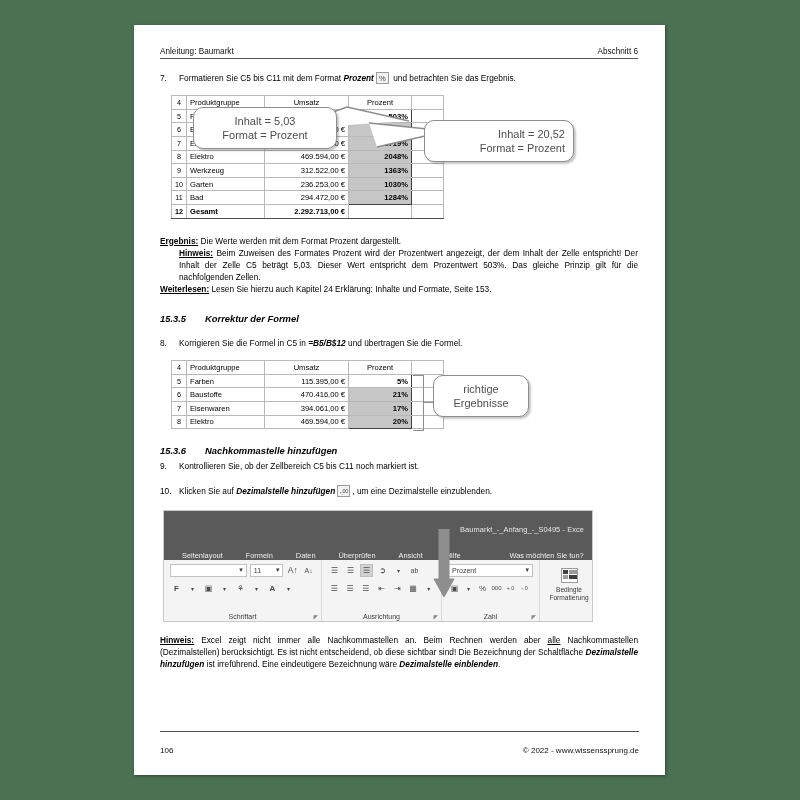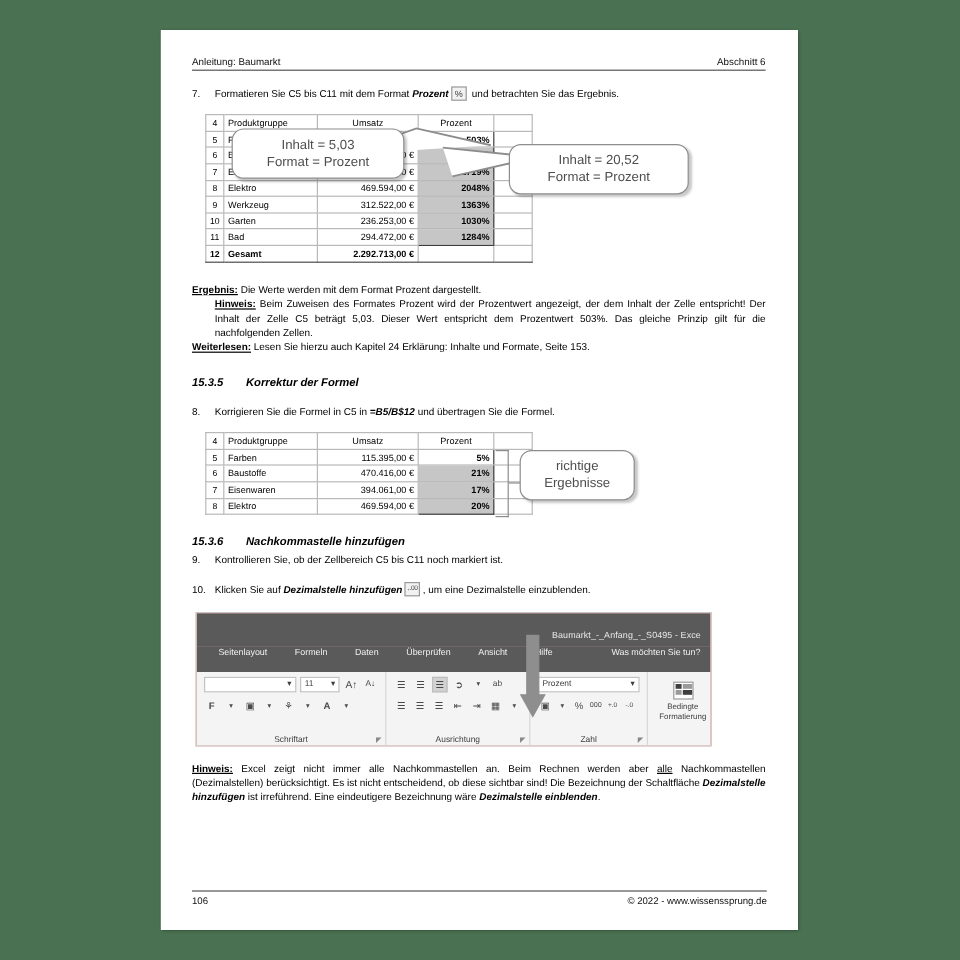--- a/index.html
+++ b/index.html
@@ -212,21 +212,21 @@
     right: 8px;
     bottom: 5px;
     color: #e8e8e8;
     font-size: 7.4px;
     letter-spacing: 0.1px;
   }
   .rb-tabs {
     height: 21px;
     background: #5a5a5a;
     display: flex;
-    align-items: flex-start;
+    align-items: flex-end;
     color: #f0f0f0;
     font-size: 7.4px;
     padding-left: 18px;
   }
   .rb-tabs .tab { margin-right: 23px; white-space: nowrap; }
   .rb-tabs .tab.search { margin-left: 26px; }
   .rb-body {
     position: relative;
     height: 62px;
     background: #f4f4f4;
@@ -299,21 +299,21 @@
     height: 70px;
   }
 
   
   .pg-footer {
     position: absolute;
     left: 26px;
     right: 26px;
     bottom: 20px;
     border-top: 1px solid #555;
-    padding-top: 3px;
+    padding-top: 14px;
     display: flex;
     justify-content: space-between;
     font-size: 8px;
     color: #111;
   }
 </style>
 </head>
 <body>
 
 <div id="page">
@@ -404,21 +404,21 @@
       </svg>
       <svg class="tail" style="left:196px; top:22px; width:82px; height:36px;" viewBox="0 0 82 36">
         <path d="M2 6 L80 14 L10 30" fill="#ffffff" stroke="#8d8d8d" stroke-width="1.6"></path>
       </svg>
 
       <div class="callout" style="left:22px; top:12px; width:144px;">
         <div class="ln">Inhalt = 5,03</div>
         <div class="ln">Format = Prozent</div>
       </div>
 
-      <div class="callout" style="left:253px; top:25px; width:150px;">
+      <div class="callout" style="left:253px; top:25px; width:150px;text-align:right;">
         <div class="ln">Inhalt = 20,52</div>
         <div class="ln">Format = Prozent</div>
       </div>
     </div>
 
     <div class="body-txt" style="margin-top:16px;">
       <div><span class="bu">Ergebnis:</span><span> Die Werte werden mit dem Format Prozent dargestellt.</span></div>
       <div style="text-align:justify;margin-left:19px;"><span class="bu">Hinweis:</span><span> Beim Zuweisen des Formates Prozent wird der Prozentwert angezeigt, der dem Inhalt der Zelle entspricht! Der Inhalt der Zelle C5 beträgt 5,03. Dieser Wert entspricht dem Prozentwert 503%. Das gleiche Prinzip gilt für die nachfolgenden Zellen.</span></div>
       <div><span class="bu">Weiterlesen:</span><span> Lesen Sie hierzu auch Kapitel 24 Erklärung: Inhalte und Formate, Seite 153.</span></div>
     </div>

